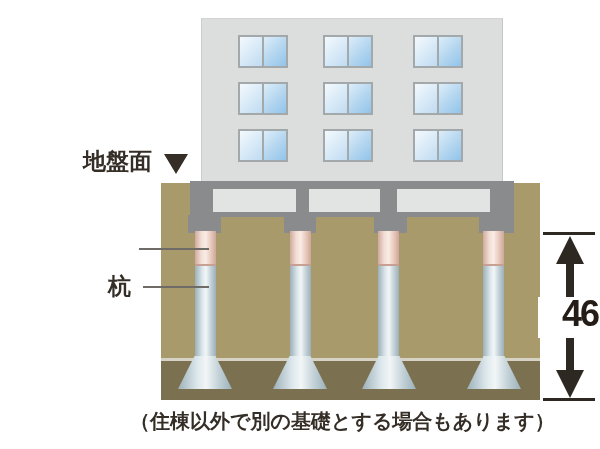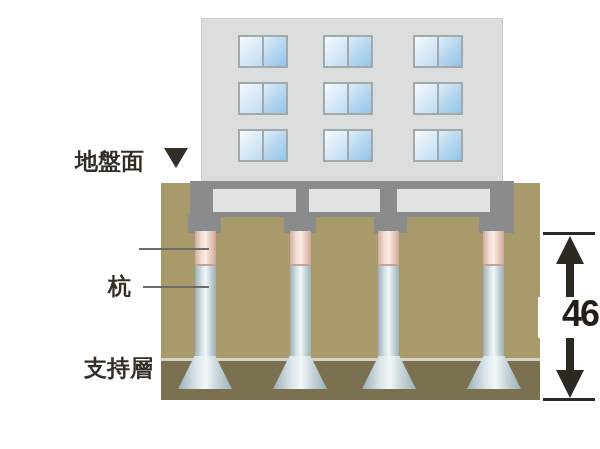--- a/index.html
+++ b/index.html
@@ -38,21 +38,21 @@
   .arrow-shaft{left:566px;top:245px;width:8px;height:145px;background:#2e2822;z-index:4;}
   .arrow-head{width:0;height:0;border-left:14px solid transparent;border-right:14px solid transparent;z-index:4;}
   .arrow-head-up{left:556px;top:236px;border-bottom:28px solid #2e2822;}
   .arrow-head-down{left:556px;top:370px;border-top:28px solid #2e2822;}
   .depth-label{left:538px;top:297px;width:60px;text-align:center;background:#ffffff;
     z-index:5;color:#241d17;white-space:nowrap;line-height:34px;}
   .depth-value{font-size:36px;font-weight:800;letter-spacing:-2px;margin-left:24px;}
   .depth-unit{font-size:22px;font-weight:700;margin-left:1px;}
   
   .jp-label{color:#352e27;font-weight:700;font-size:23px;white-space:nowrap;z-index:5;line-height:26px;}
-  .ground-label{right:412px;top:148px;display:flex;align-items:flex-start;gap:20px;}
+  .ground-label{right:412px;top:148px;display:flex;align-items:flex-end;gap:12px;}
   .marker-tri{width:0;height:0;border-left:12px solid transparent;border-right:12px solid transparent;
     border-top:20px solid #352e27;}
   .steel-label{right:466px;top:236px;}
   .pile-label{right:469px;top:273px;}
   .bearing-label{right:447px;top:355px;}
   .bearing-note{right:442px;top:379px;}
   .leader{height:2px;background:#6f6b66;z-index:5;}
   .leader-steel{left:139px;top:248px;width:70px;}
   .leader-pile{left:143px;top:286px;width:66px;}
   .caption{left:130px;top:408px;width:420px;text-align:center;color:#352e27;
@@ -140,16 +140,16 @@
   <div class="abs jp-label ground-label">
     <span>地盤面</span>
     <span class="marker-tri"></span>
   </div>
 
   <div class="abs leader leader-steel"></div>
 
   <div class="abs jp-label pile-label">杭</div>
   <div class="abs leader leader-pile"></div>
 
-  <div class="abs jp-label bearing-label">支持層</div>
 
+  <div class="abs caption">（住棟以外で別の基礎とする場合もあります）</div>
 
 </div>
 
 </body></html>

